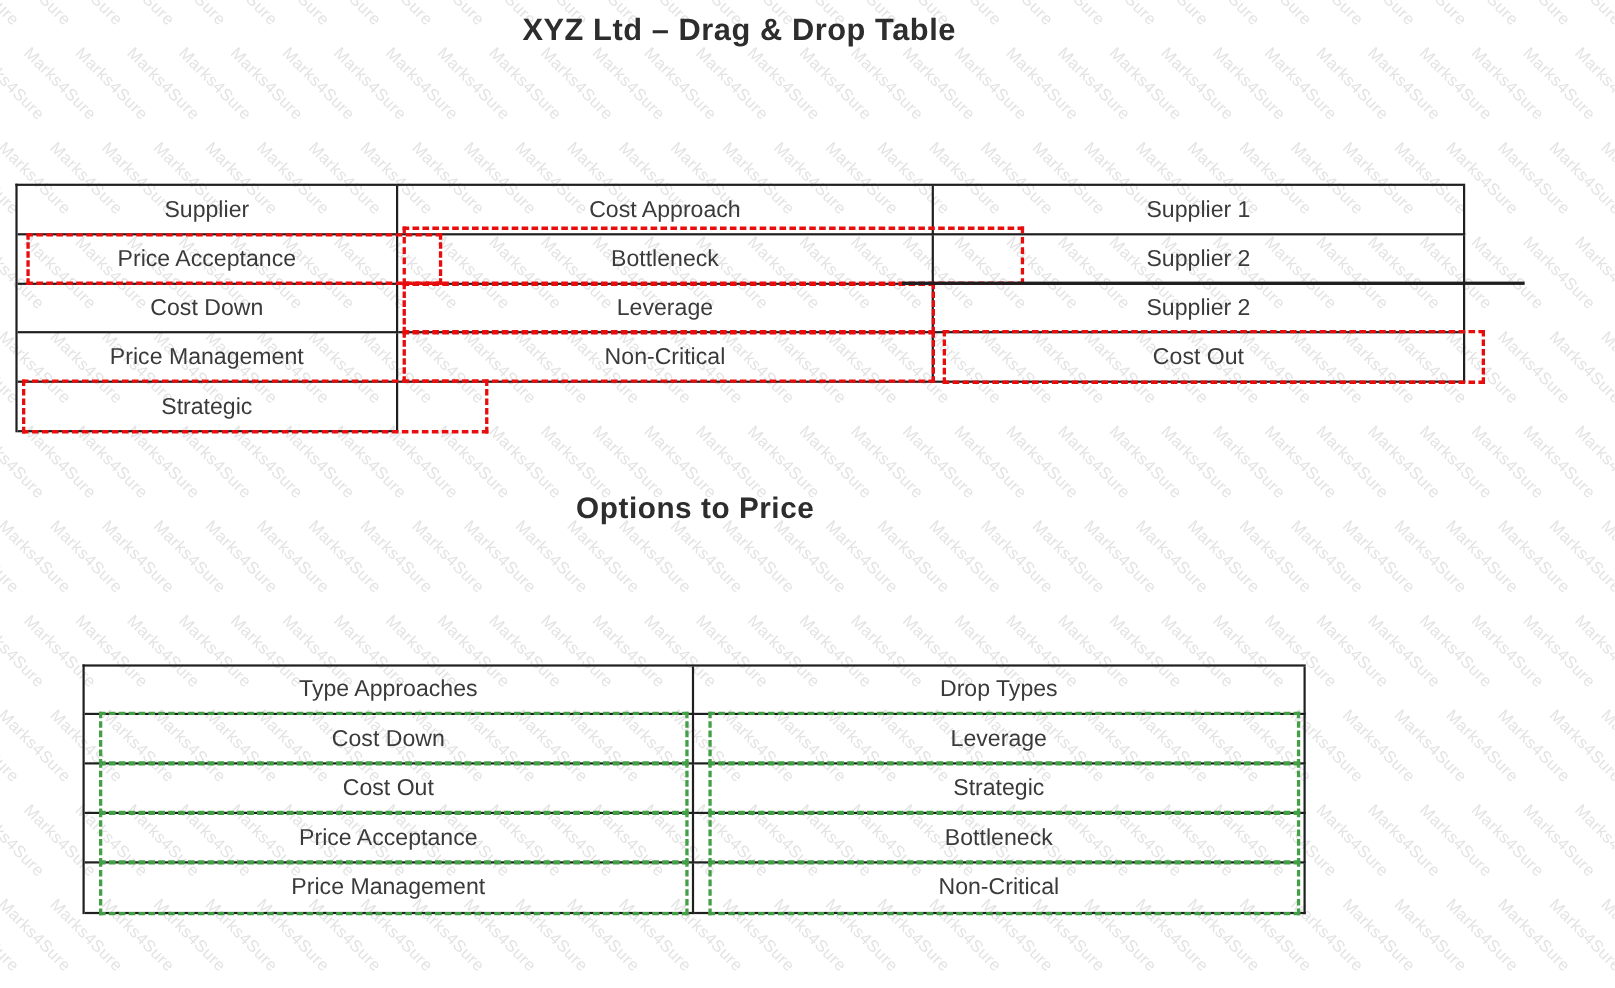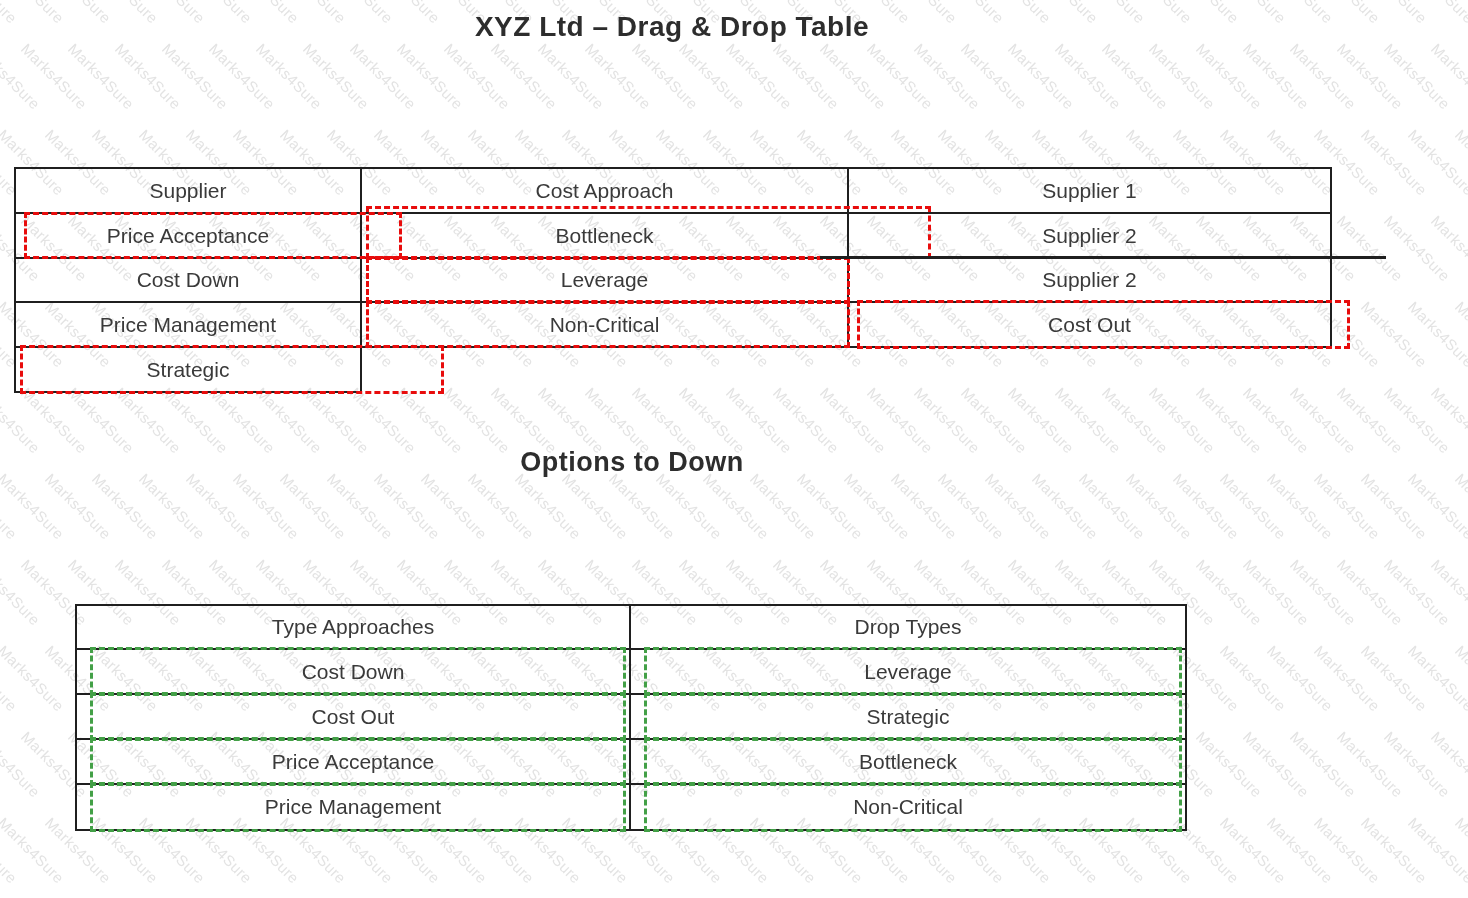--- a/index.html
+++ b/index.html
@@ -464,21 +464,21 @@
         <span class="lbl">Cost Out</span>
       </div>
     <div class="cell">
         <span class="dz e"></span>
         <span class="lbl">Strategic</span>
       </div>
   </div>
 
   <div class="artifact-line"></div>
 
-  <h2 class="options-title">Options to Down</h2>
+  <h2 class="options-title">Options to Price</h2>
 
   <div class="grid options-grid">
 
     <div class="cell">
         <span class="lbl">Type Approaches</span>
       </div>
     <div class="cell">
         <span class="lbl">Drop Types</span>
       </div>
 

